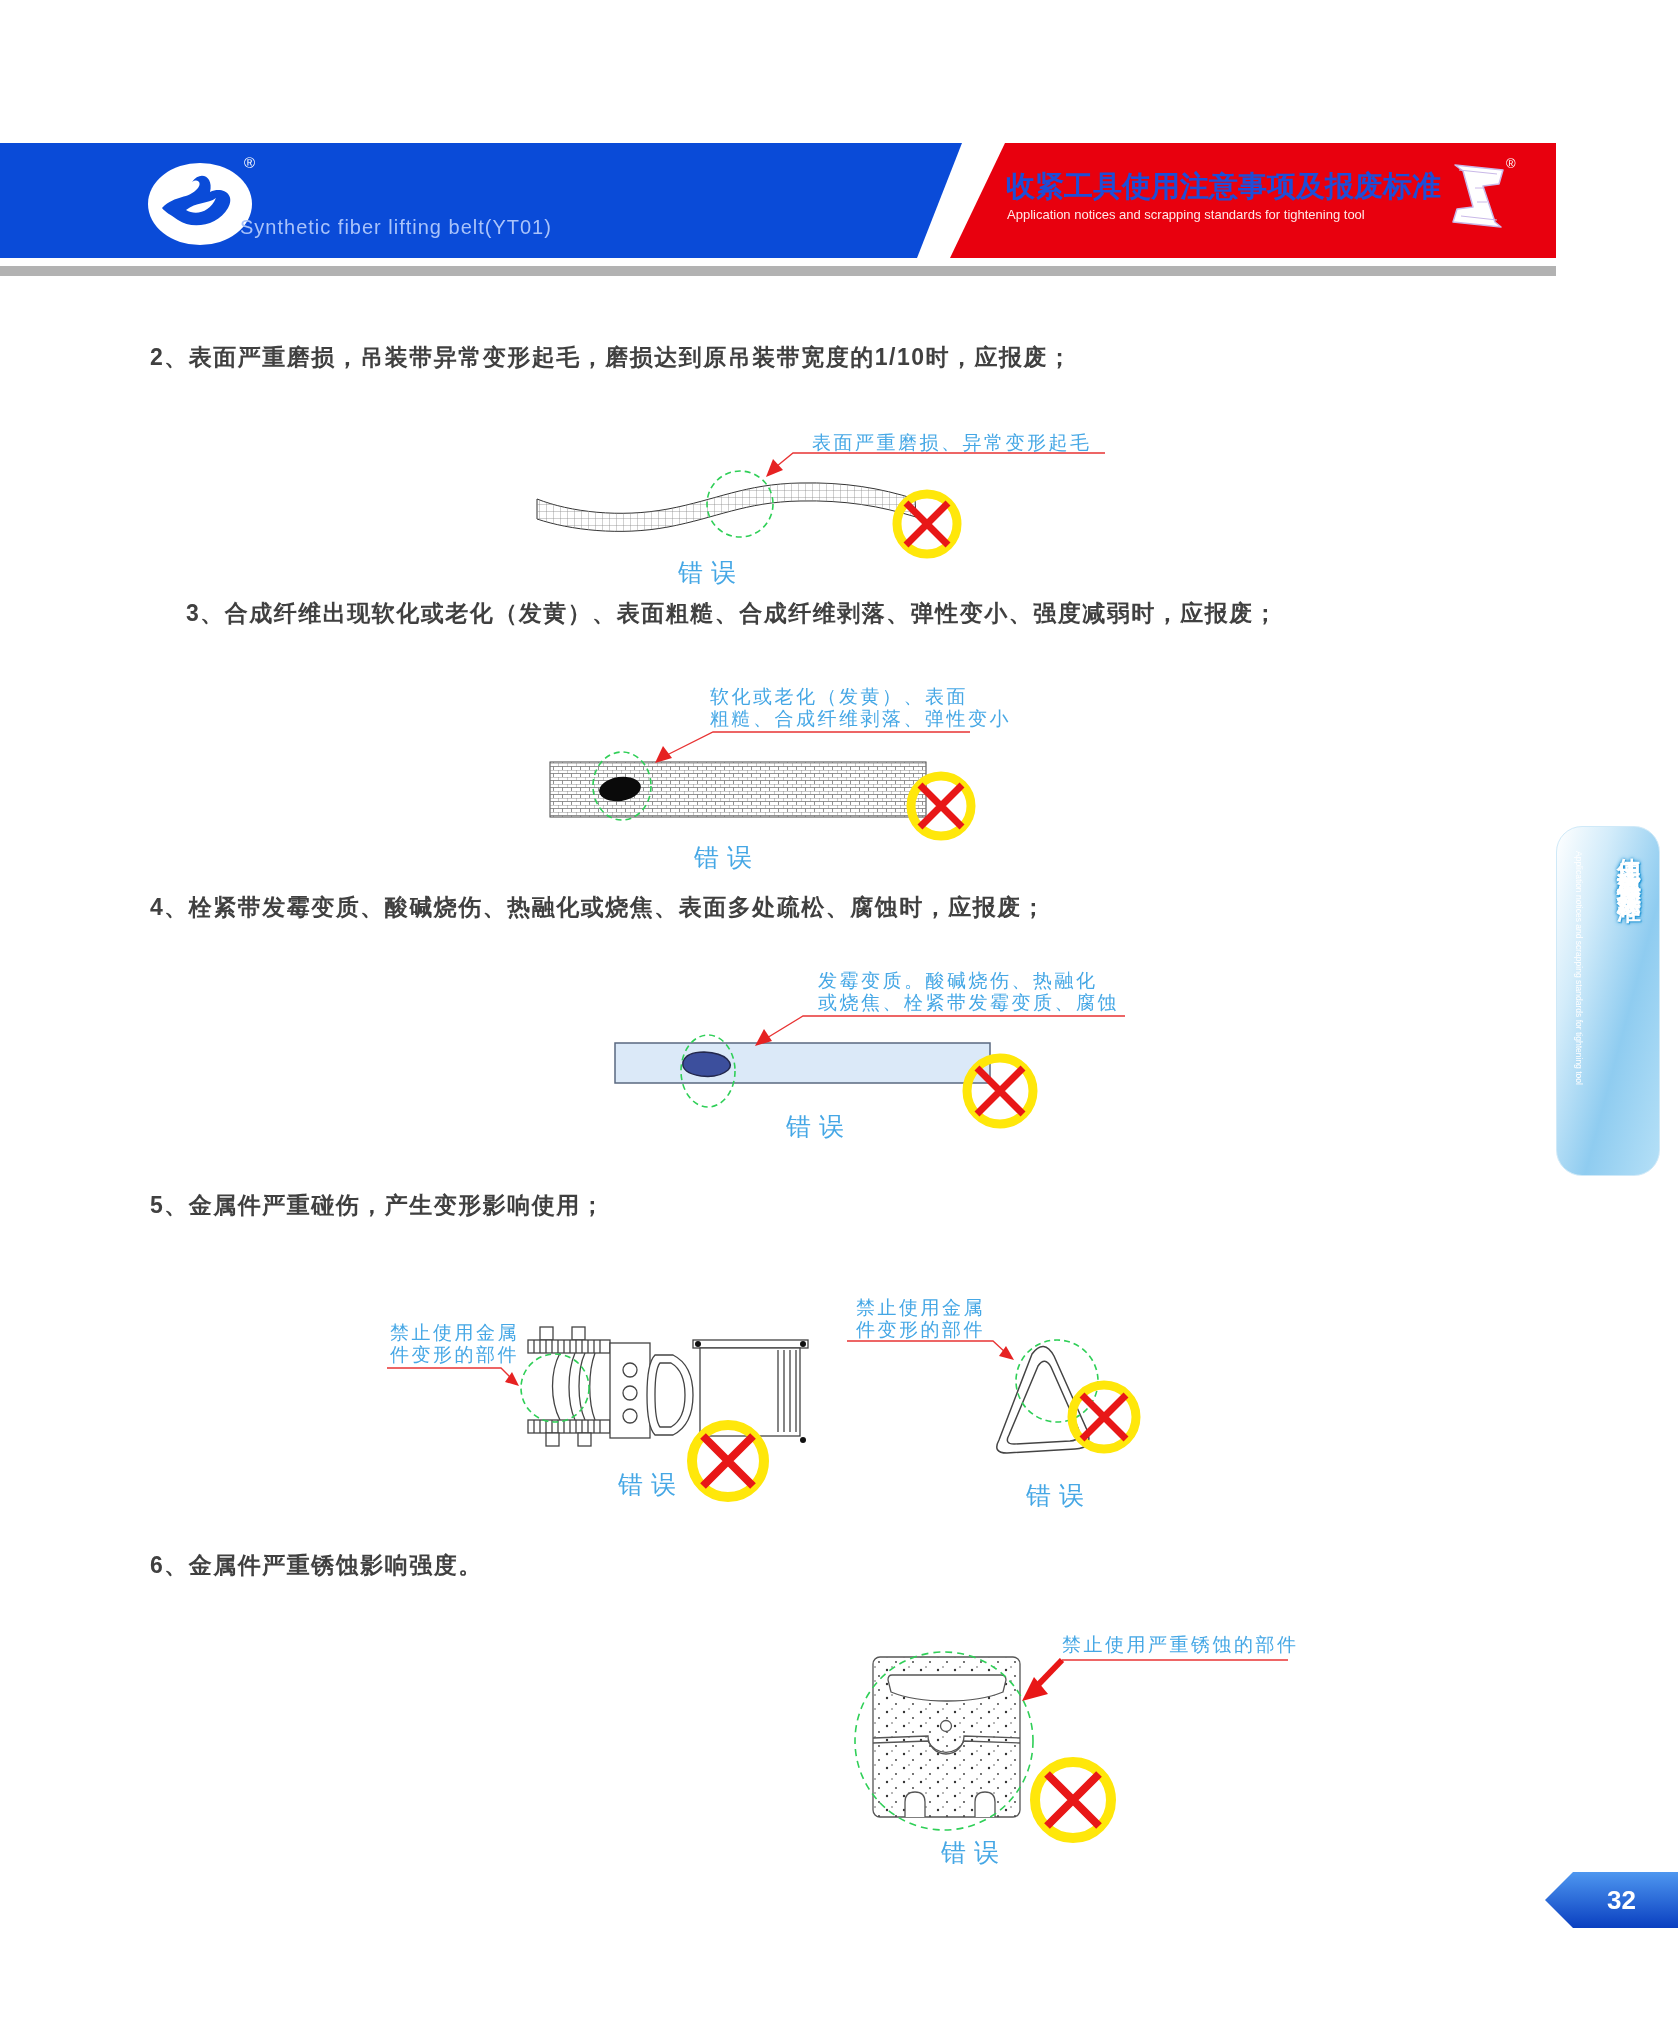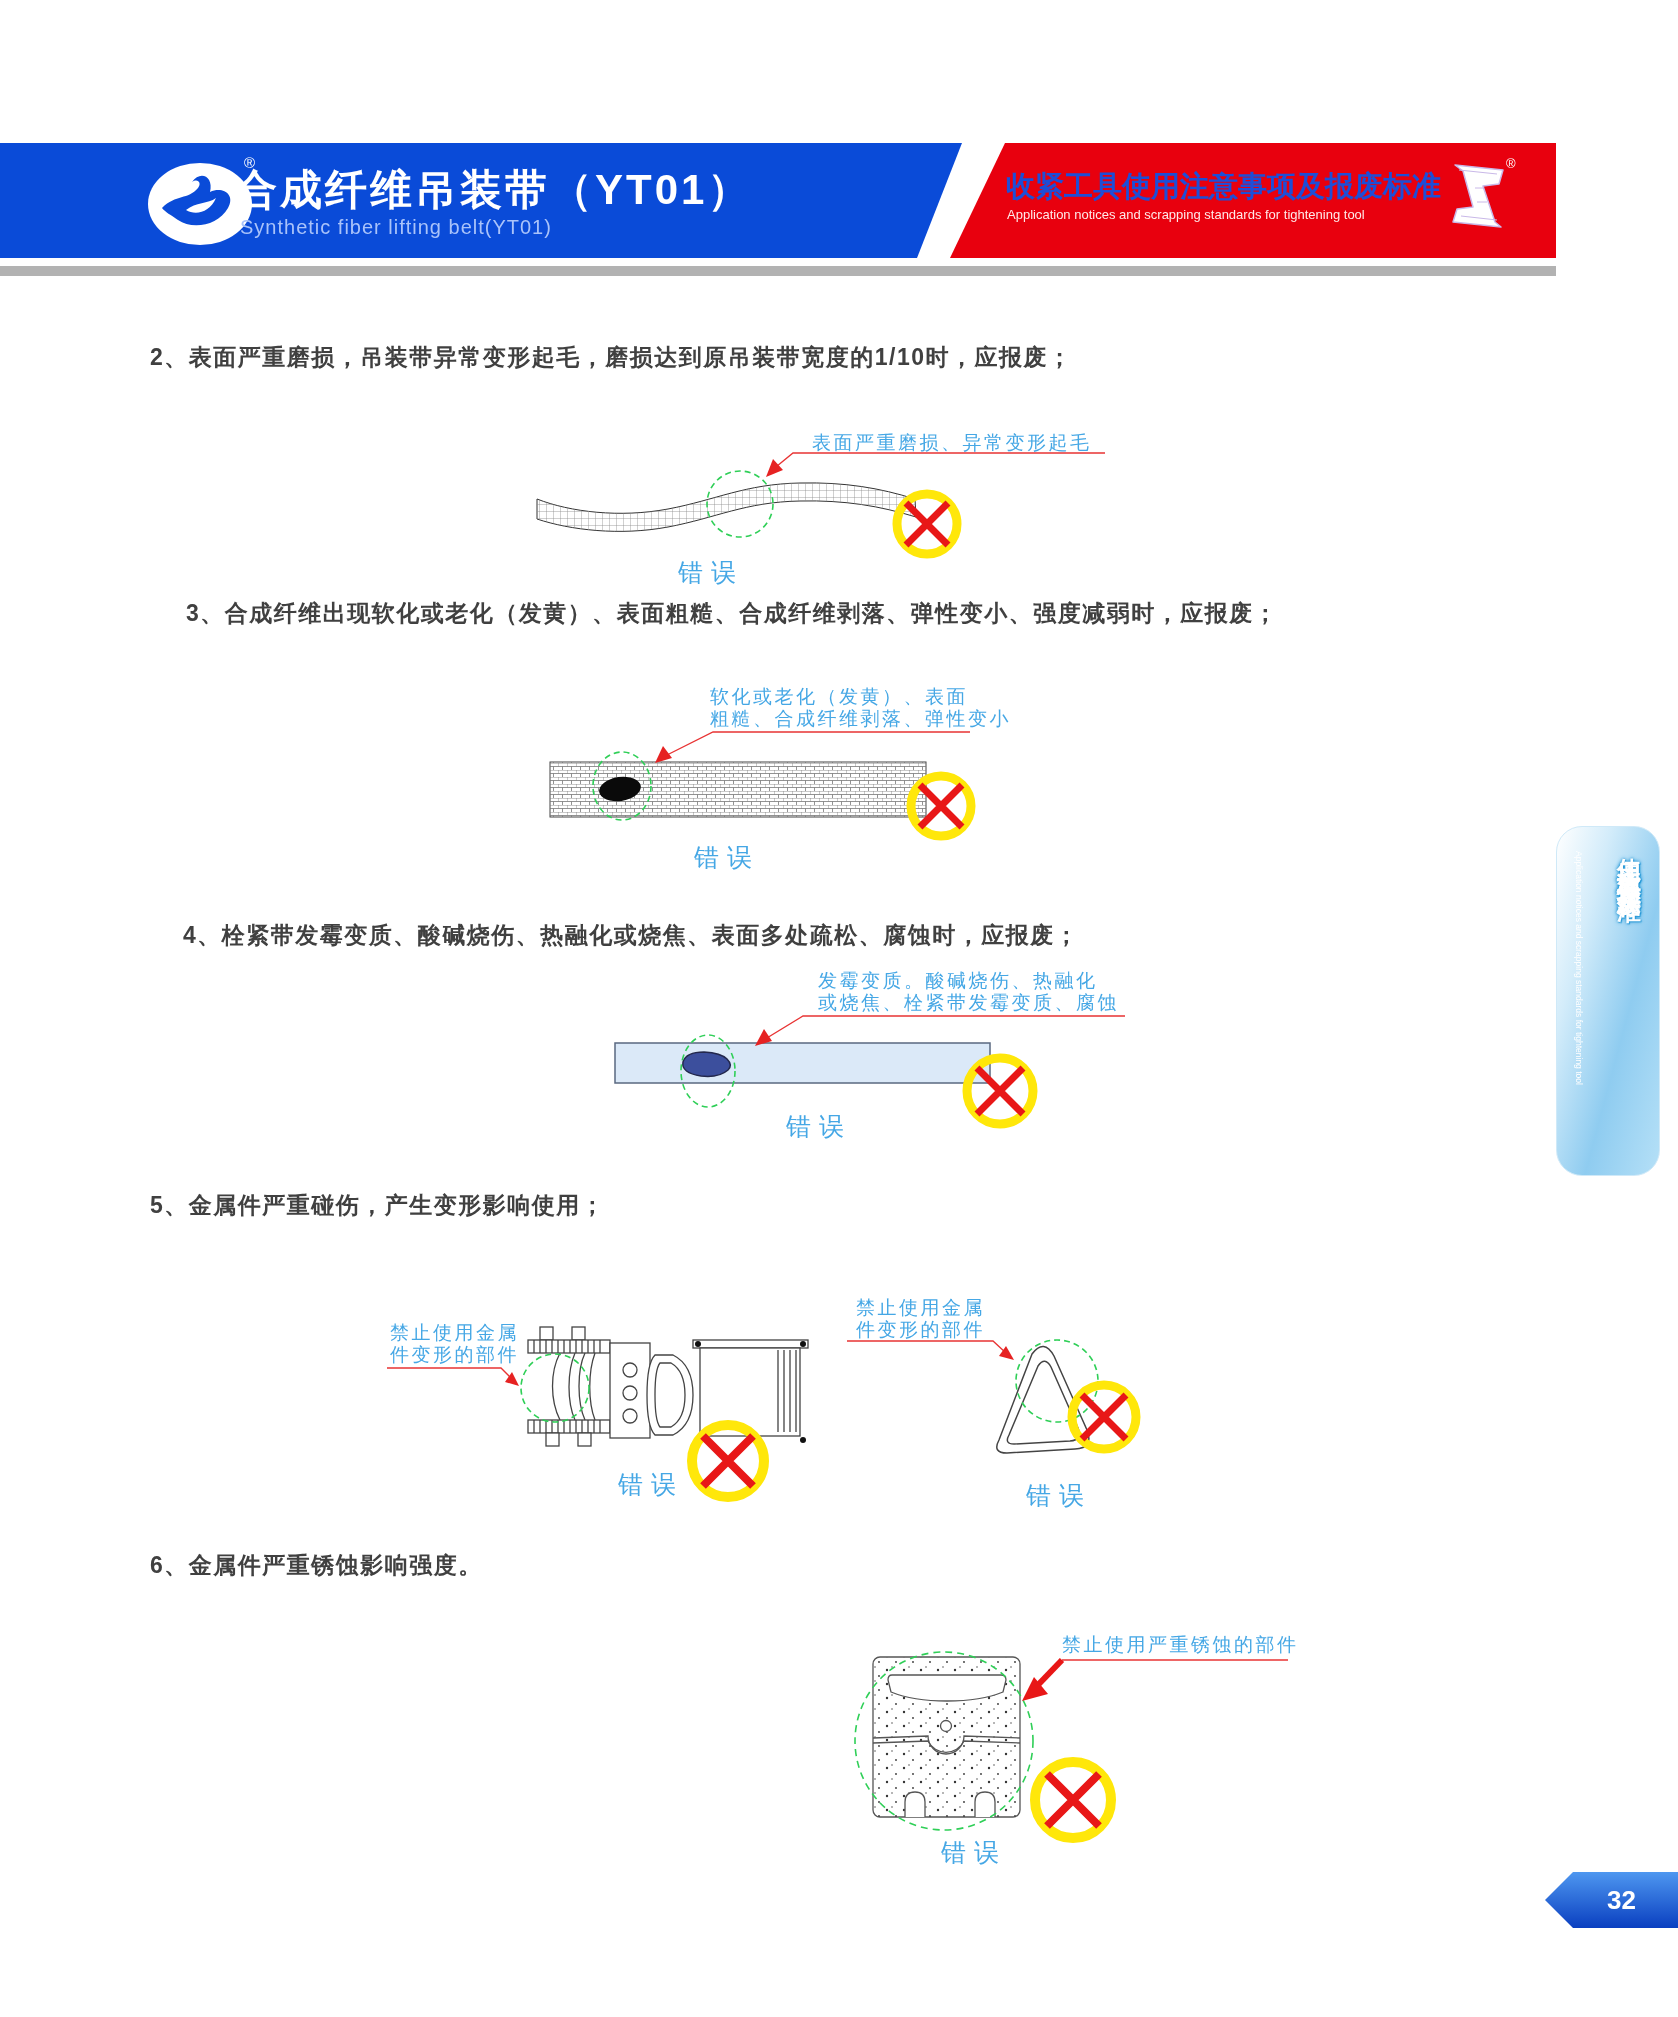--- a/index.html
+++ b/index.html
@@ -53,35 +53,34 @@
   <div class="abs band-red"></div>
   <div class="abs gray-bar"></div>
 
   <svg class="abs" style="left:146px;top:158px;" width="110" height="90" viewBox="0 0 110 90">
     <ellipse cx="54" cy="46" rx="52" ry="41" fill="#ffffff"></ellipse>
     <path d="M16,50 C30,36 42,42 52,30 C56,25 52,20 46,24 C54,12 68,18 64,34 C76,28 90,36 82,50 C72,68 46,72 32,62 C25,57 19,54 16,50 Z" fill="#0a4bd8"></path>
     <path d="M40,52 C50,44 62,46 70,40 C64,54 50,58 40,52 Z" fill="#ffffff"></path>
   </svg>
   <div class="abs reg-l">®</div>
 
-  <div class="abs h-title-l">合成纤维吊装带（YT01）</div>
   <div class="abs h-sub-l">Synthetic fiber lifting belt(YT01)</div>
 
   <div class="abs h-title-r">收紧工具使用注意事项及报废标准</div>
   <div class="abs h-sub-r">Application notices and scrapping standards for tightening tool</div>
 
   <svg class="abs" style="left:1447px;top:162px;" width="62" height="68" viewBox="0 0 62 68">
     <path d="M8,3 L56,8 L52,22 L36,24 L48,60 L54,65 L6,60 L10,47 L26,45 L16,9 Z" fill="#ffffff" stroke="#c9b8e8" stroke-width="1.5" stroke-linejoin="round"></path>
     <path d="M12,8 L50,12 M14,54 L50,58 M28,26 L36,26 M30,40 L40,40" stroke="#c9b8e8" stroke-width="1" fill="none"></path>
   </svg>
   <div class="abs reg-r">®</div>
 
   <div class="abs item-text" style="top:342px;">2、表面严重磨损，吊装带异常变形起毛，磨损达到原吊装带宽度的1/10时，应报废；</div>
   <div class="abs item-text" style="top:598px;margin-left:36px;">3、合成纤维出现软化或老化（发黄）、表面粗糙、合成纤维剥落、弹性变小、强度减弱时，应报废；</div>
-  <div class="abs item-text" style="top:920px;margin-left:33px;">4、栓紧带发霉变质、酸碱烧伤、热融化或烧焦、表面多处疏松、腐蚀时，应报废；</div>
+  <div class="abs item-text" style="top:892px;">4、栓紧带发霉变质、酸碱烧伤、热融化或烧焦、表面多处疏松、腐蚀时，应报废；</div>
   <div class="abs item-text" style="top:1190px;">5、金属件严重碰伤，产生变形影响使用；</div>
   <div class="abs item-text" style="top:1550px;">6、金属件严重锈蚀影响强度。</div>
 
   <svg class="art" width="1678" height="2017" viewBox="0 0 1678 2017">
     <defs>
       <pattern id="mesh" width="7" height="7" patternUnits="userSpaceOnUse">
         <path d="M0 0H7 M0 0V7" stroke="#8a8a8a" stroke-width="0.8" fill="none"></path>
       </pattern>
       <pattern id="brick" width="9" height="7" patternUnits="userSpaceOnUse">
         <path d="M0 0H9 M0 3.5H9 M0 0V3.5 M4.5 3.5V7" stroke="#777" stroke-width="0.8" fill="none"></path>

